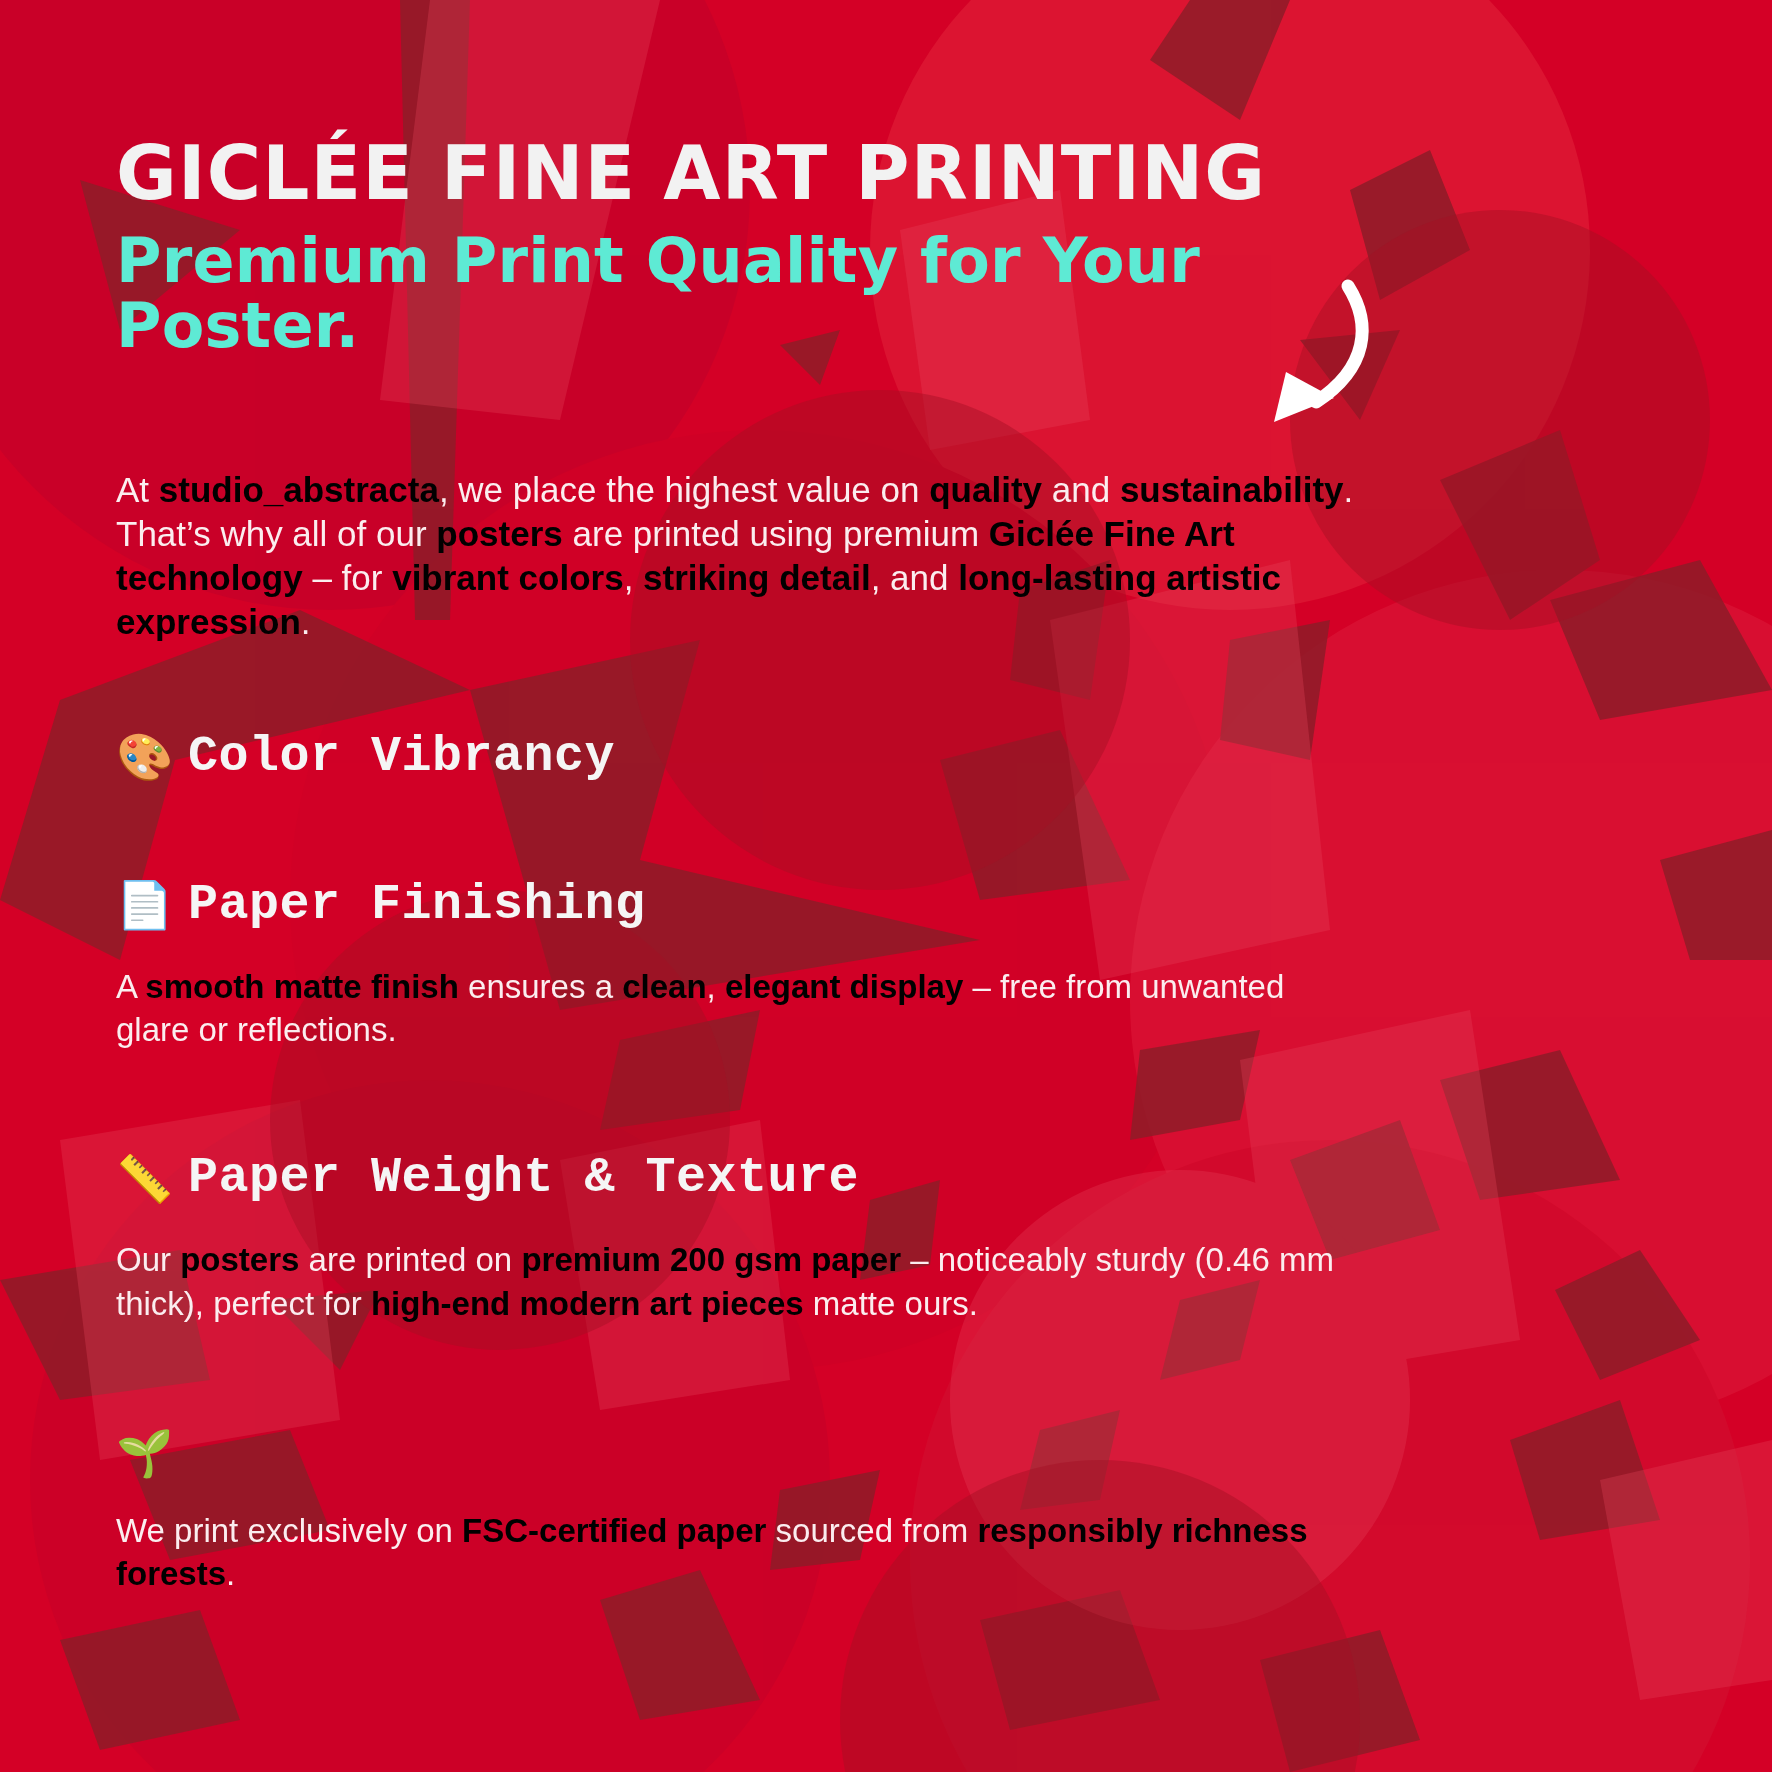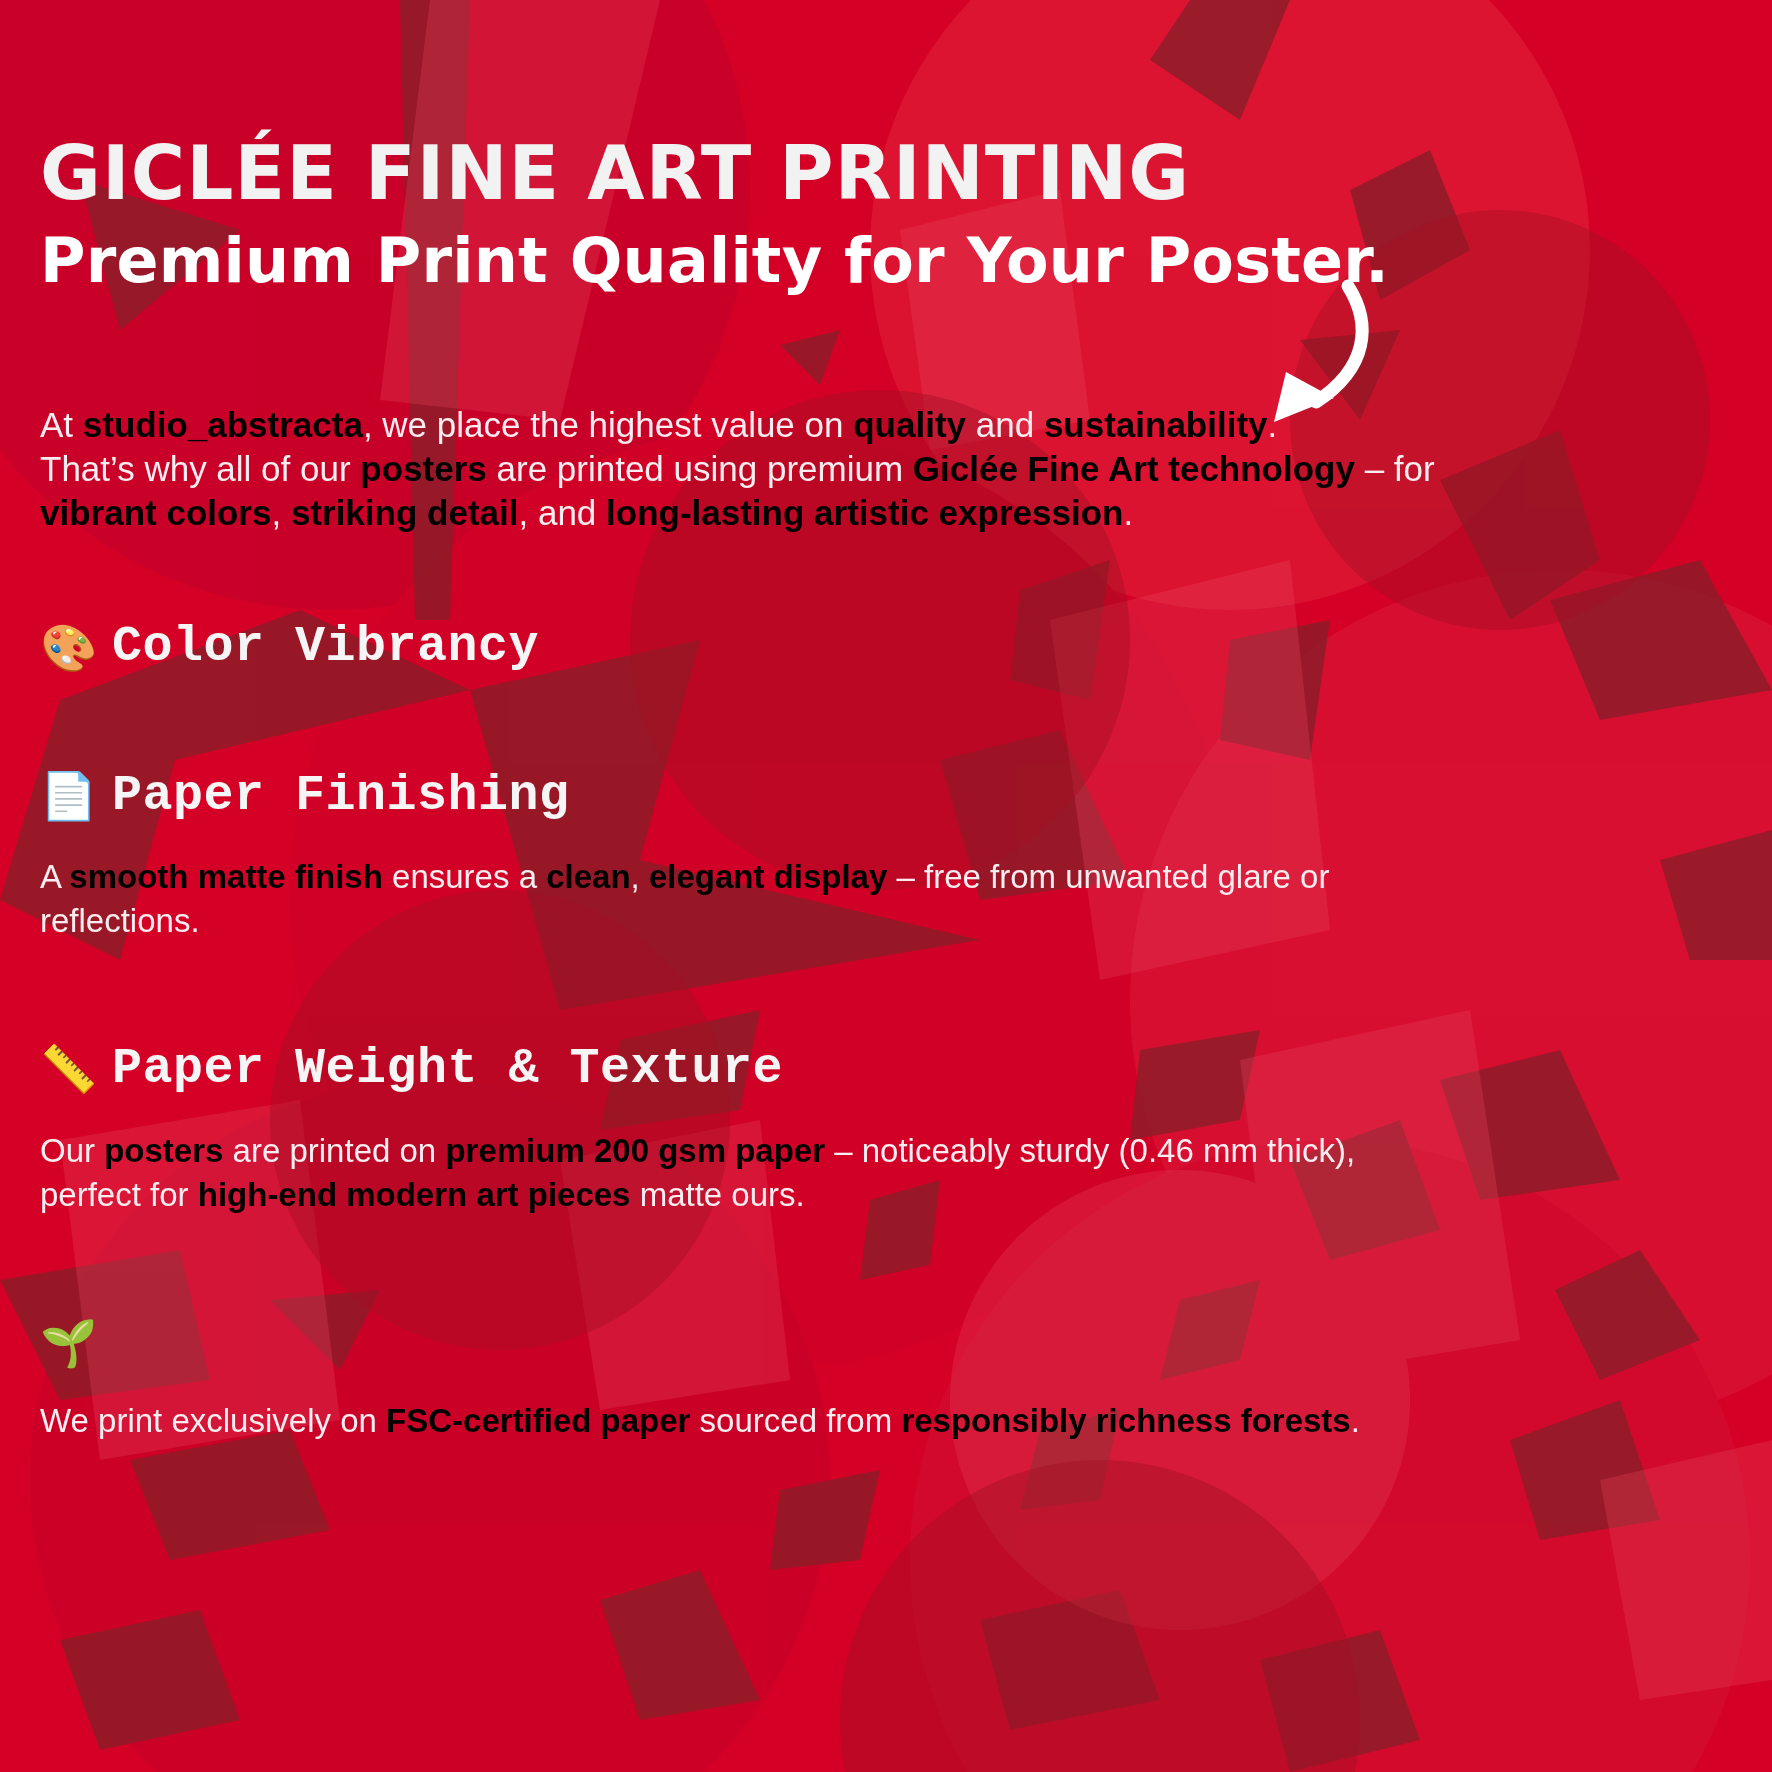--- a/index.html
+++ b/index.html
@@ -11,40 +11,40 @@
     position:relative;
   }
   #bg-pattern{
     position:absolute;inset:0;width:1772px;height:1772px;
     pointer-events:none;
   }
   .page{
     position:absolute;inset:0;
     width:1478px;height:1772px;
     box-sizing:border-box;
-    padding:0 40px;
+    padding:0 116px;
   }
   .hero{ padding-top:136px; }
   h1.title{
     margin:0;
     font-family:"DejaVu Sans", sans-serif;
     font-weight:bold;
     font-size:74px;
     letter-spacing:1.2px;
     line-height:1.0;
     color:#F2F2F2;
   }
   h2.subtitle{
     margin:18px 0 8px 0;
     font-family:"DejaVu Sans", sans-serif;
     font-weight:bold;
     font-size:62px;
     letter-spacing:0.2px;
     line-height:1.05;
-    color:#ffffff;
+    color:#5eead4;
   }
   .arrow{
     position:absolute;
     right:68px;
     top:272px;
     width:180px;height:160px;
   }
   .intro{
     margin-top:110px;
     font-size:35px;

